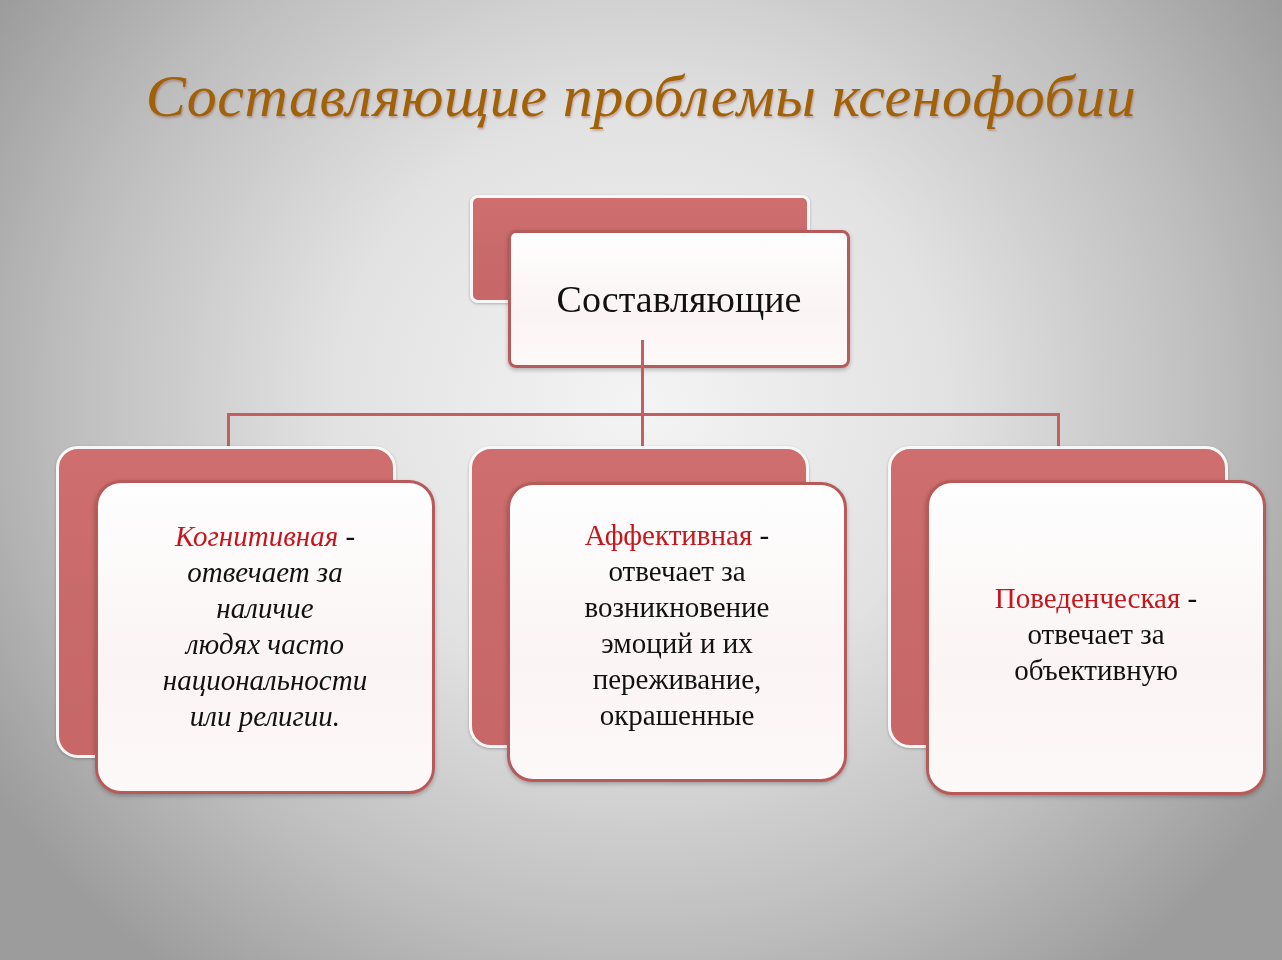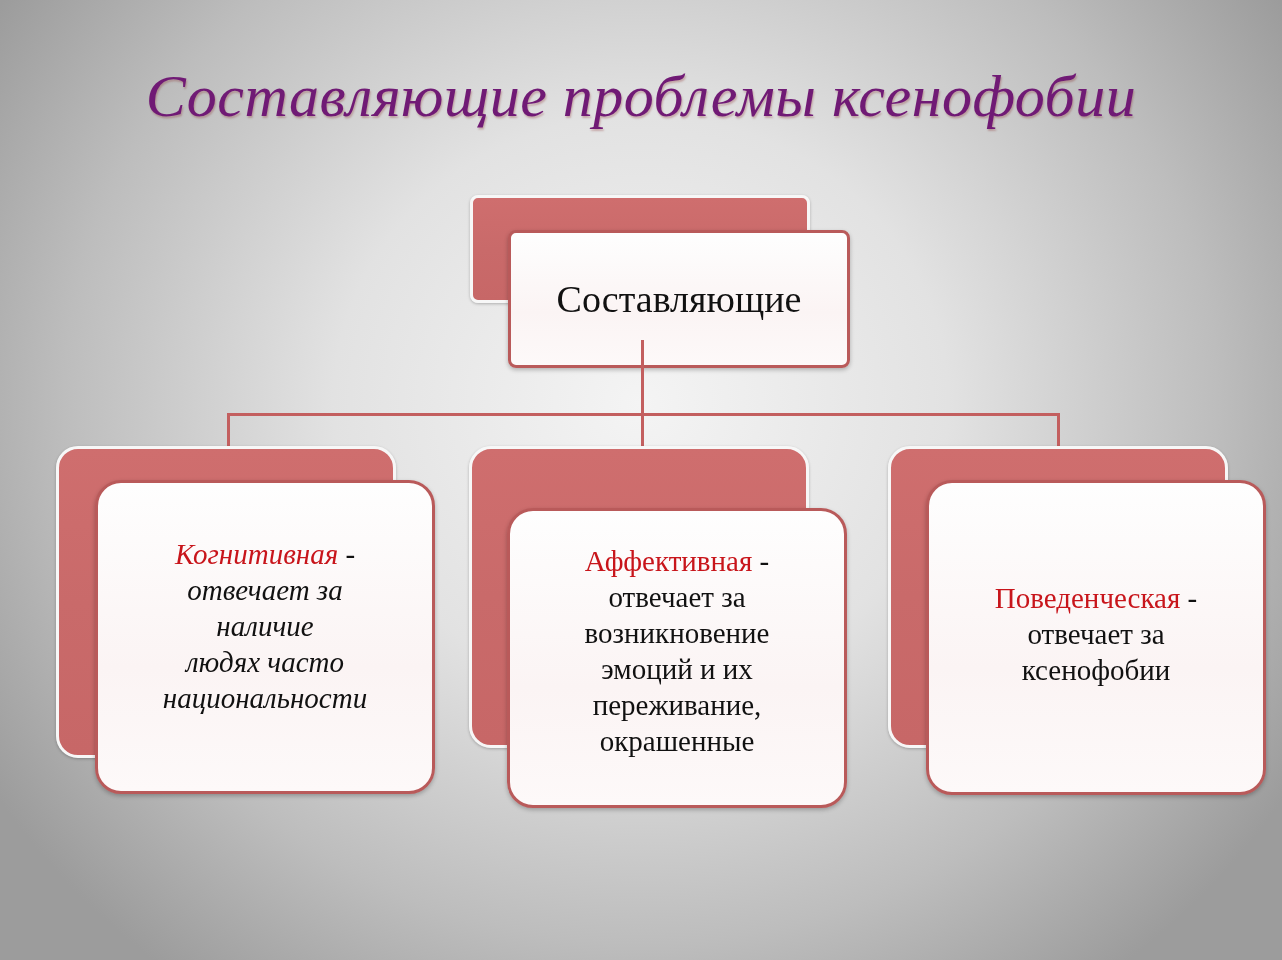--- a/index.html
+++ b/index.html
@@ -1,20 +1,20 @@
 <!DOCTYPE html>
 <html><head>
 <meta charset="utf-8">
 <style>
   html,body{margin:0;padding:0;}
   body{width:1282px;height:960px;position:relative;overflow:hidden;
     background:radial-gradient(ellipse 60% 75% at 50% 42%, #f4f4f4 0%, #e2e2e2 40%, #bdbdbd 75%, #9c9c9c 100%);
     font-family:"Liberation Serif","DejaVu Serif",serif;}
   .title{position:absolute;left:0;top:62px;width:1282px;text-align:center;
-    font-style:italic;font-size:60px;color:#701a75;letter-spacing:0.5px;
+    font-style:italic;font-size:60px;color:#a16207;letter-spacing:0.5px;
     text-shadow:1px 2px 2px rgba(120,0,0,0.25);}
   .box-back{position:absolute;background:linear-gradient(180deg,#cf6e6e 0%,#c96a6a 50%,#c76767 100%);
     border:3px solid #f7f7f7;border-radius:22px;box-shadow:0 1px 3px rgba(0,0,0,0.25);}
   .box-front{position:absolute;background:linear-gradient(180deg,#fefefe 0%,#fbf4f4 60%,#fdf9f9 100%);
     border:3px solid #b95a5a;border-radius:26px;box-shadow:0 2px 4px rgba(0,0,0,0.25);
     display:flex;align-items:center;justify-content:center;text-align:center;box-sizing:border-box;}
   .root-back{border-radius:8px;}
   .root-front{border-radius:8px;font-size:38px;color:#111;}
   .line{position:absolute;background:#c35f5f;}
   .txt{font-size:29px;line-height:36px;color:#111;}
@@ -36,35 +36,36 @@
 <div class="line" style="left:1057px;top:413px;width:3px;height:36px;"></div>
 
 <div class="box-back" style="left:56px;top:446px;width:334px;height:306px;"></div>
 <div class="box-front" style="left:95px;top:480px;width:340px;height:314px;">
   <div class="txt" style="margin-top:-22px;font-style:italic;">
     <div><span class="term">Когнитивная</span><span> -</span></div>
     <div>отвечает за</div>
     <div>наличие</div>
     <div>людях часто</div>
     <div>национальности</div>
+    <div>или религии.</div>
   </div>
 </div>
 
 <div class="box-back" style="left:469px;top:446px;width:334px;height:296px;"></div>
-<div class="box-front" style="left:507px;top:482px;width:340px;height:300px;margin-top:26px;">
+<div class="box-front" style="left:507px;top:482px;width:340px;height:300px;">
   <div class="txt" style="margin-top:-14px;">
     <div><span class="term">Аффективная</span><span> -</span></div>
     <div>отвечает за</div>
     <div>возникновение</div>
     <div>эмоций и их</div>
     <div>переживание,</div>
     <div>окрашенные</div>
   </div>
 </div>
 
 <div class="box-back" style="left:888px;top:446px;width:334px;height:296px;"></div>
 <div class="box-front" style="left:926px;top:480px;width:340px;height:315px;">
   <div class="txt" style="margin-top:-8px;">
     <div><span class="term">Поведенческая</span><span> -</span></div>
     <div>отвечает за</div>
-    <div>ксенофобии</div>
+    <div>объективную</div>
   </div>
 </div>
 
 </body></html>

